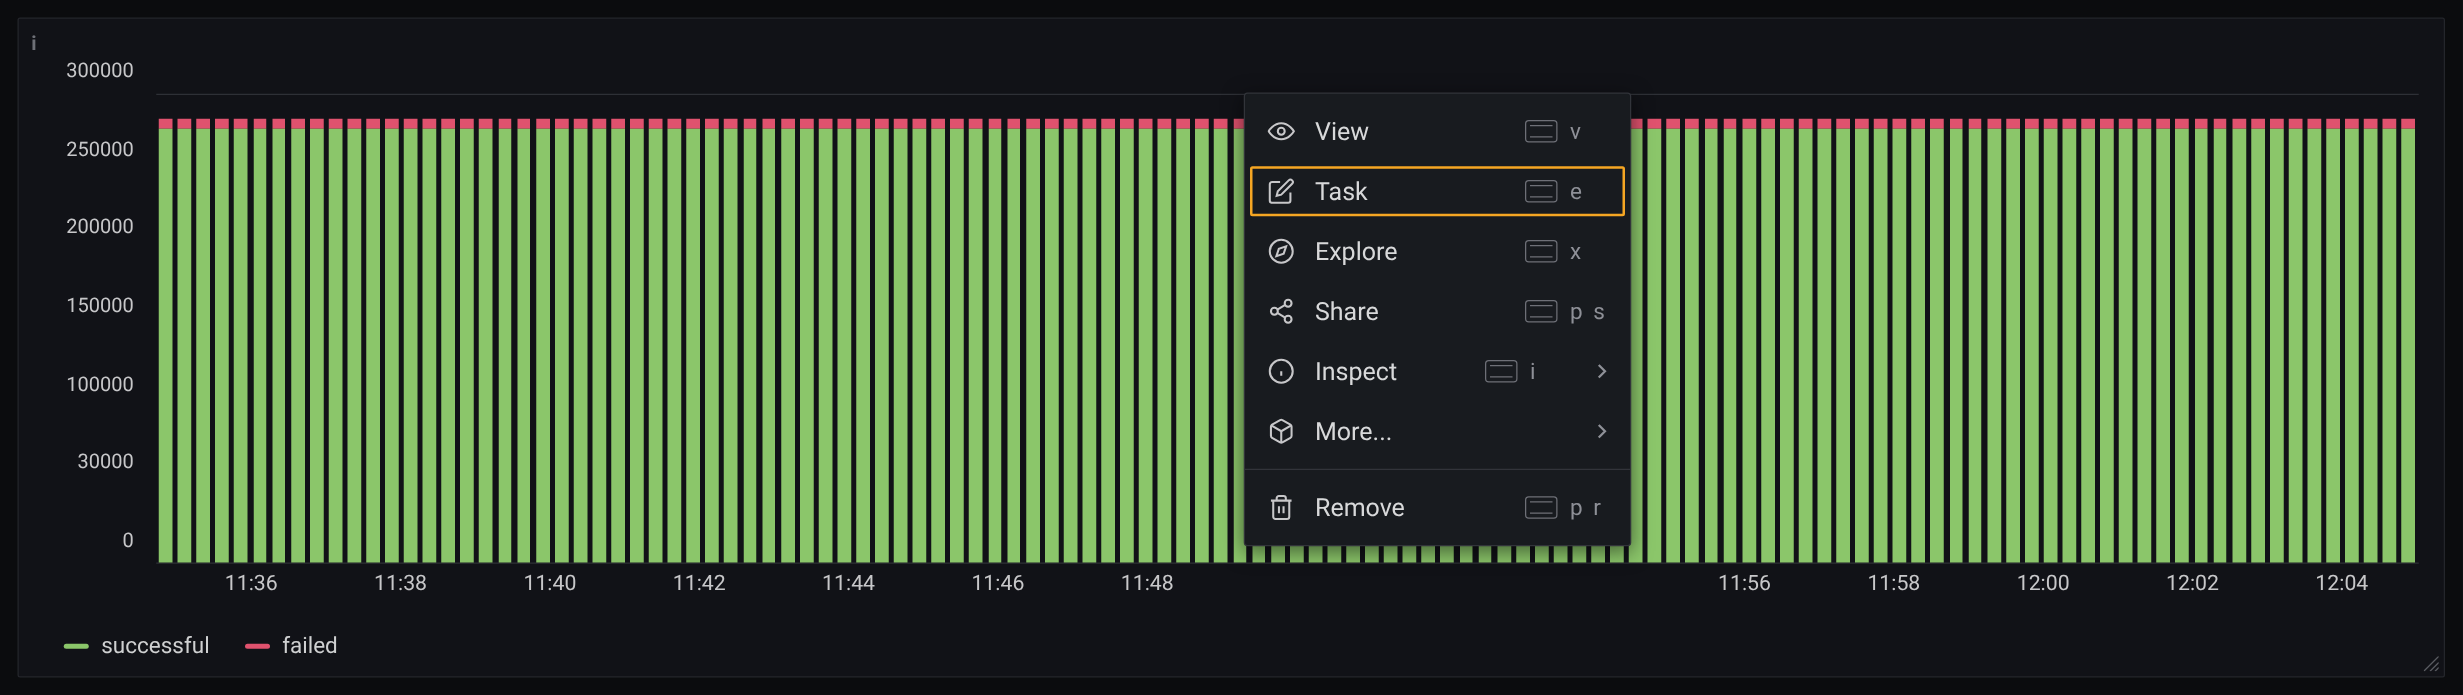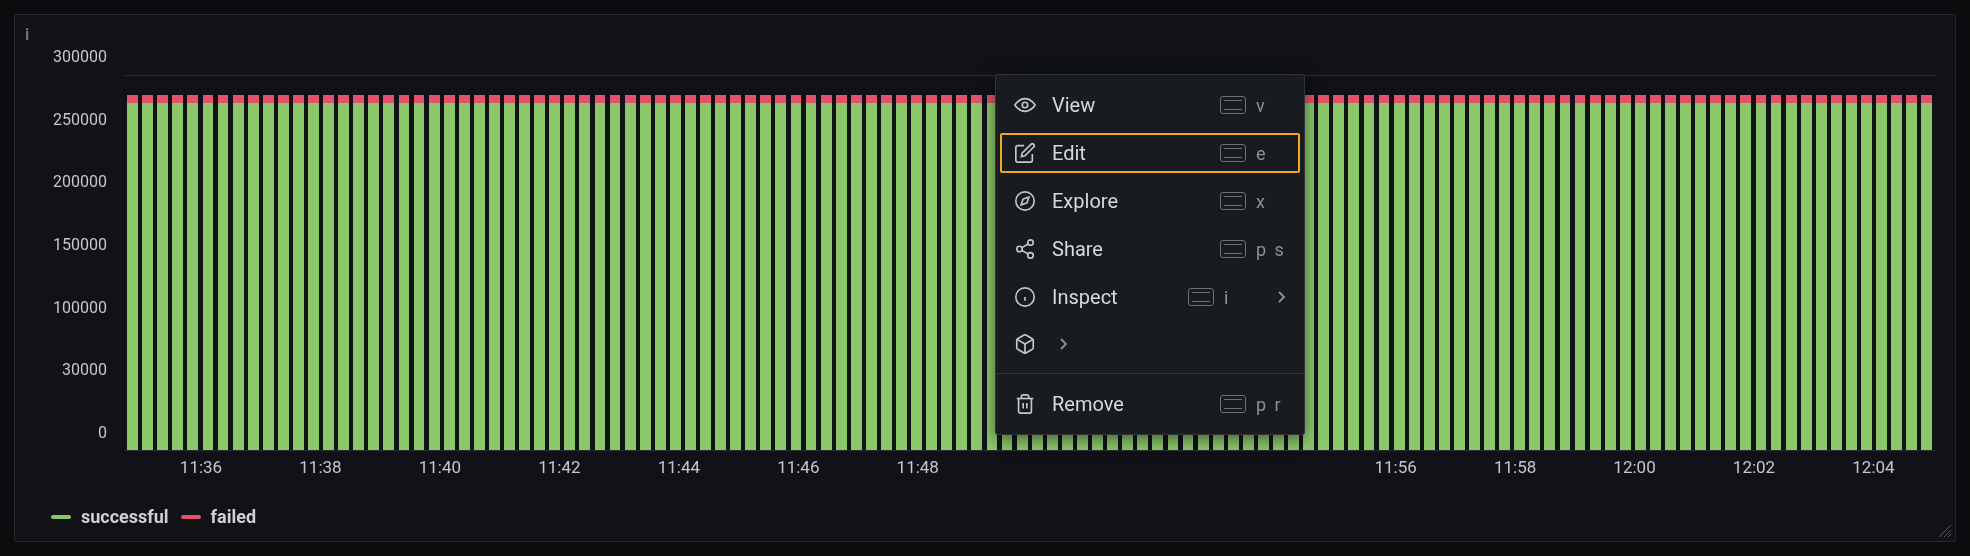--- a/index.html
+++ b/index.html
@@ -120,23 +120,22 @@
     top: 6px;
     transform: translateX(-50%);
     color: #c7c7c9;
     font-size: 17px;
   }
   .legend {
     position: absolute;
     left: 36px;
     bottom: 14px;
     display: flex;
-    gap: 12px;
+    gap: 28px;
     align-items: flex-start;
-    font-weight: bold;
   }
   .legend-item {
     display: flex;
     align-items: center;
     gap: 10px;
     color: #cfd0d1;
     font-size: 18px;
   }
   .legend-swatch {
     width: 20px;
@@ -1016,21 +1015,21 @@
         <span class="kbd-key">v</span>
       </span>
     </div>
     <div class="menu-item highlighted">
       <span class="menu-icon">
         <svg width="22" height="22" viewBox="0 0 24 24" fill="none" stroke="currentColor" stroke-width="1.8">
           <path d="M11 4H4a2 2 0 0 0-2 2v14a2 2 0 0 0 2 2h14a2 2 0 0 0 2-2v-7"></path>
           <path d="M18.5 2.5a2.1 2.1 0 0 1 3 3L12 15l-4 1 1-4 9.5-9.5z"></path>
         </svg>
       </span>
-      <span class="menu-label">Edit</span>
+      <span class="menu-label">Task</span>
       <span class="kbd-badge">
         <span class="kbd-icon"></span>
         <span class="kbd-key">e</span>
       </span>
     </div>
     <div class="menu-item">
       <span class="menu-icon">
         <svg width="22" height="22" viewBox="0 0 24 24" fill="none" stroke="currentColor" stroke-width="1.8">
           <circle cx="12" cy="12" r="10"></circle>
           <polygon points="16.24 7.76 14.12 14.12 7.76 16.24 9.88 9.88 16.24 7.76"></polygon>
@@ -1078,20 +1077,21 @@
       </span>
     </div>
     <div class="menu-item">
       <span class="menu-icon">
         <svg width="22" height="22" viewBox="0 0 24 24" fill="none" stroke="currentColor" stroke-width="1.8">
           <path d="M21 16V8a2 2 0 0 0-1-1.73l-7-4a2 2 0 0 0-2 0l-7 4A2 2 0 0 0 3 8v8a2 2 0 0 0 1 1.73l7 4a2 2 0 0 0 2 0l7-4A2 2 0 0 0 21 16z"></path>
           <polyline points="3.27 6.96 12 12.01 20.73 6.96"></polyline>
           <line x1="12" y1="22.08" x2="12" y2="12"></line>
         </svg>
       </span>
+      <span class="menu-label">More...</span>
       <span class="menu-chevron">
         <svg width="10" height="14" viewBox="0 0 10 14">
           <path d="M3 2 L8 7 L3 12" stroke="#8e9097" stroke-width="1.8" fill="none"></path>
         </svg>
       </span>
     </div>
     <div class="menu-divider"></div>
     <div class="menu-item">
       <span class="menu-icon">
         <svg width="22" height="22" viewBox="0 0 24 24" fill="none" stroke="currentColor" stroke-width="1.8">

